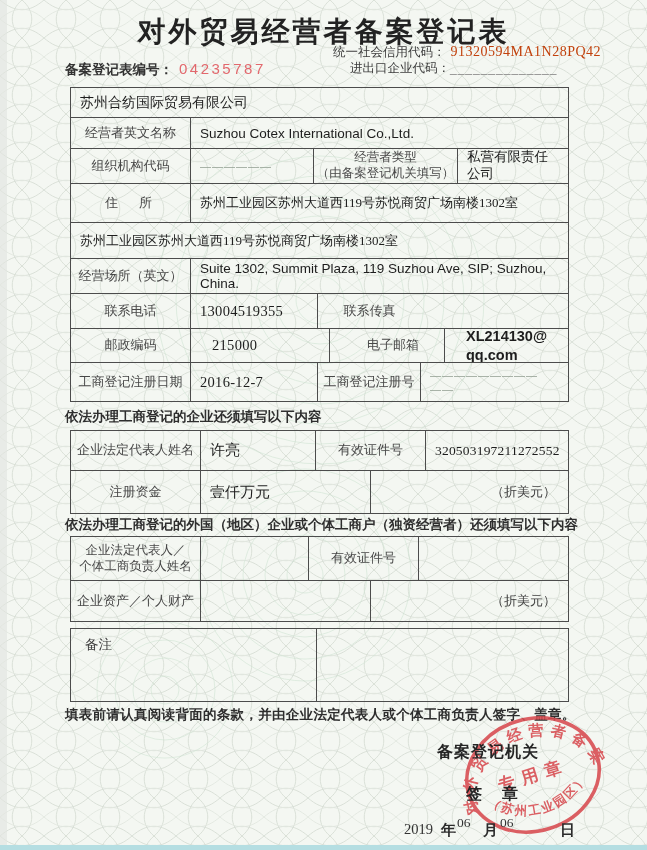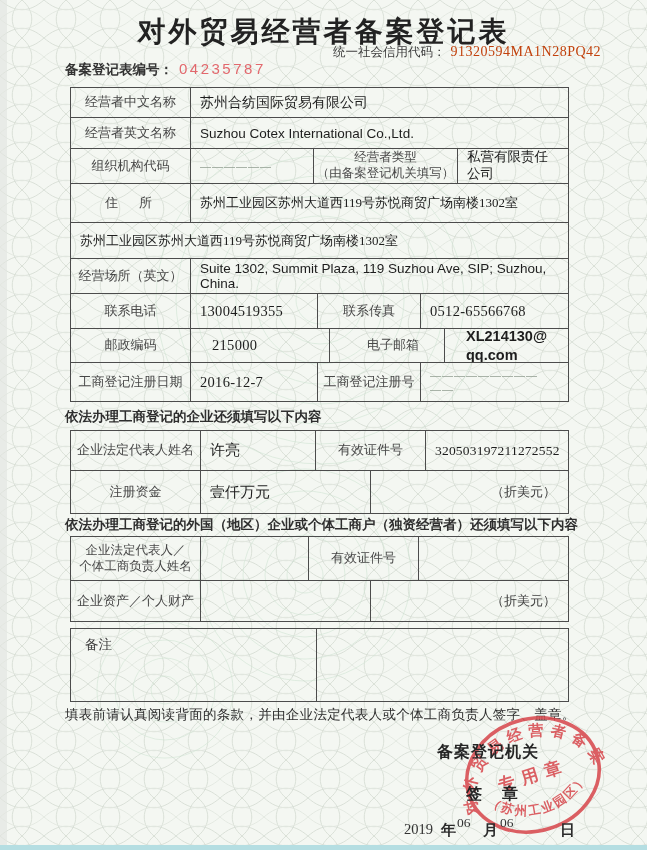--- a/index.html
+++ b/index.html
@@ -29,21 +29,21 @@
   .cn{font-family:"Liberation Serif","DejaVu Serif",serif;}
   .en{font-size:13.5px;}
   .num{font-family:"Liberation Serif","DejaVu Serif",serif;font-size:14.5px;letter-spacing:.3px;}
   .num-sm{font-family:"Liberation Serif","DejaVu Serif",serif;font-size:13.5px;letter-spacing:.2px;}
   .email{font-weight:700;font-size:14.5px;line-height:1.25;word-break:break-all;padding-right:20px;}
   .dash{color:#93a093;font-size:11px;letter-spacing:1px;}
   .note-usd{justify-content:flex-end;padding-right:12px;font-size:13px;color:#3f3f3f;}
   .heading{font-size:13.5px;font-weight:700;color:#2e2e2e;}
   .remarks-divider{position:absolute;left:245px;top:0;bottom:0;width:1px;background:#4c4c4c;}
   .remarks-label{position:absolute;left:14px;top:7px;font-size:13.5px;color:#3d3d3d;}
-  .footer-note{left:65px;top:706px;font-size:13.5px;font-weight:400;color:#2d2d2d;letter-spacing:.3px;}
+  .footer-note{left:65px;top:706px;font-size:13.5px;font-weight:700;color:#2d2d2d;letter-spacing:.3px;}
   .authority{left:437px;top:742px;font-size:16px;font-weight:700;color:#252525;letter-spacing:1px;}
   .signseal{left:466px;top:784px;font-size:16px;font-weight:700;color:#252525;letter-spacing:2px;}
   .stampbox{left:438px;top:703px;}
   .dt{font-size:15px;font-weight:600;color:#2b2b2b;}
   .dtnum{font-family:"Liberation Serif","DejaVu Serif",serif;font-size:13.5px;font-weight:400;color:#333;}
   .dtyear{font-family:"Liberation Serif","DejaVu Serif",serif;font-size:14.5px;font-weight:400;color:#333;}
   .edge-left{left:0;top:0;width:7px;height:850px;background:#e2e5e0;opacity:.65;}
   .edge-bottom{left:0;top:845px;width:647px;height:5px;background:#b5dee2;}
 </style>
 </head>
@@ -92,25 +92,27 @@
     <div class="abs title">对外贸易经营者备案登记表</div>
 
     <div class="abs regline">
       <span>备案登记表编号：</span><span class="regnum">04235787</span>
     </div>
 
     <div class="abs codeblock">
       <div>
         <span>统一社会信用代码：</span><span class="serifval">91320594MA1N28PQ42</span>
       </div>
+      <div class="row2">
+        <span>进出口企业代码：</span><span class="blankline">______________</span>
+      </div>
     </div>
 
     <div class="tbl" style="left:70px;top:87px;width:499px;">
       <div class="trow" style="height:30px;">
-        <div class="cell lbl" style="width:120px;">经营者中文名称</div>
         <div class="cell val cn" style="flex:1;">苏州合纺国际贸易有限公司</div>
       </div>
       <div class="trow" style="height:31px;">
         <div class="cell lbl" style="width:120px;">经营者英文名称</div>
         <div class="cell val en" style="flex:1;">Suzhou Cotex International Co.,Ltd.</div>
       </div>
       <div class="trow" style="height:35px;">
         <div class="cell lbl" style="width:120px;">组织机构代码</div>
         <div class="cell val dash" style="width:123px;">——————</div>
         <div class="cell lbl" style="width:144px;font-size:12.5px;">
@@ -129,21 +131,20 @@
         <div class="cell val cn" style="flex:1;font-size:13px;">苏州工业园区苏州大道西119号苏悦商贸广场南楼1302室</div>
       </div>
       <div class="trow" style="height:35px;justify-content:center;">
         <div class="cell lbl" style="width:120px;">经营场所（英文）</div>
         <div class="cell val en" style="flex:1;">Suite 1302, Summit Plaza, 119 Suzhou Ave, SIP; Suzhou, China.</div>
       </div>
       <div class="trow" style="height:35px;">
         <div class="cell lbl" style="width:120px;">联系电话</div>
         <div class="cell val num" style="width:127px;">13004519355</div>
         <div class="cell lbl" style="width:103px;">联系传真</div>
-        <div class="cell val num" style="flex:1;">0512-65566768</div>
       </div>
       <div class="trow" style="height:34px;gap:12px;">
         <div class="cell lbl" style="width:120px;">邮政编码</div>
         <div class="cell val num" style="width:127px;">215000</div>
         <div class="cell lbl" style="width:103px;">电子邮箱</div>
         <div class="cell val email" style="flex:1;">XL214130@qq.com</div>
       </div>
       <div class="trow" style="height:38px;">
         <div class="cell lbl" style="width:120px;">工商登记注册日期</div>
         <div class="cell val num" style="width:127px;">2016-12-7</div>

